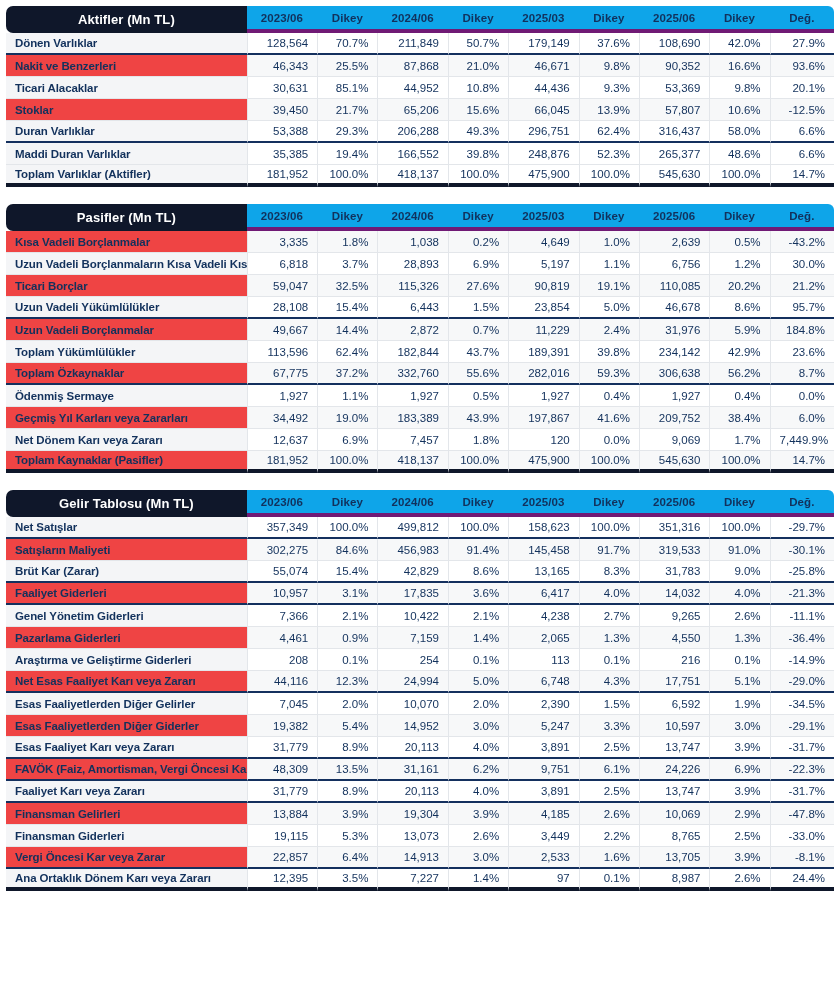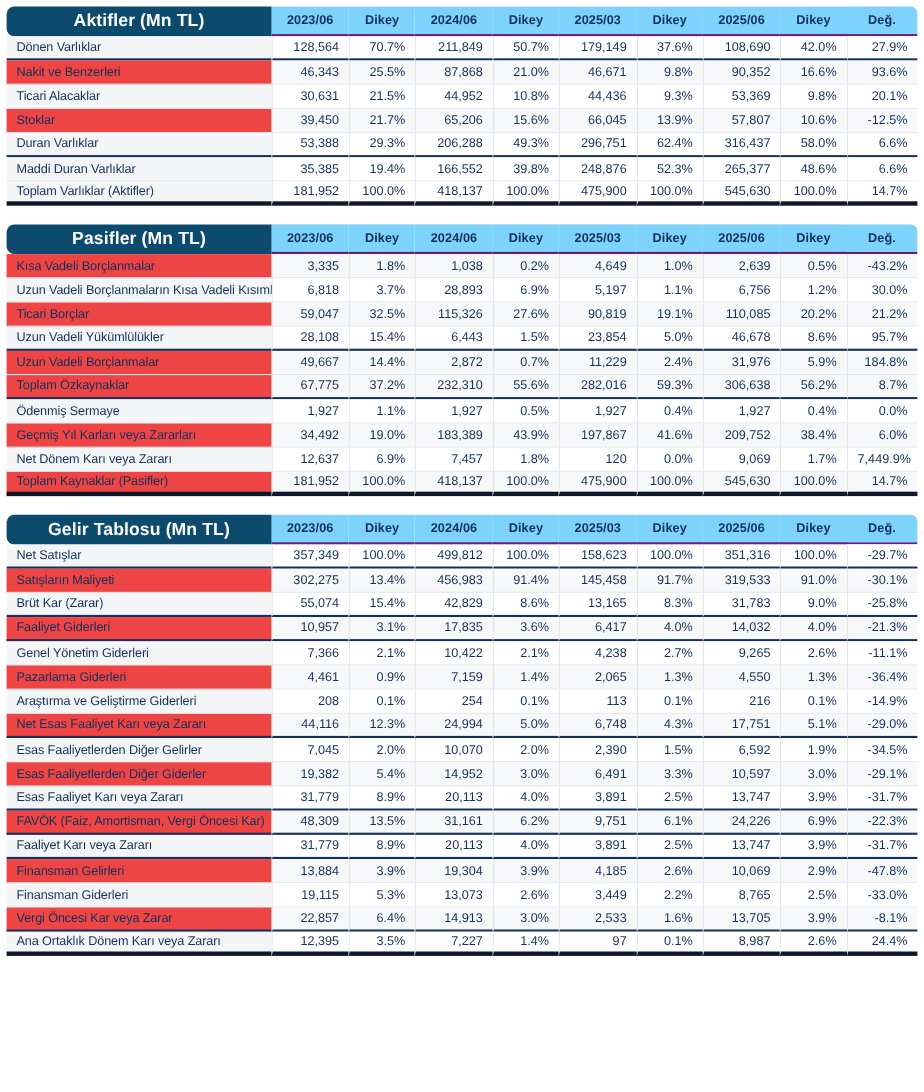--- a/index.html
+++ b/index.html
@@ -23,56 +23,56 @@
     margin: 0 auto 17px auto;
     border-collapse: separate;
     border-spacing: 0;
     table-layout: fixed;
     background: #ffffff;
   }
   .fin-table.last { margin-bottom: 0; }
 
   
   .fin-table thead th {
-    background: #0c4a6e;
+    background: #0f172a;
     color: #ffffff;
-    font-size: 16px;
+    font-size: 13px;
     font-weight: bold;
     height: 27px;
     padding: 0 9px;
     letter-spacing: .1px;
     white-space: nowrap;
   }
   .fin-table thead th.label-head {
     text-align: center;
     border-top-left-radius: 7px;
     border-bottom-left-radius: 7px;
   }
   .fin-table thead th.num-head {
-    background: #7dd3fc;
+    background: #0ea5e9;
     color: #12315c;
     text-align: center;
-    border-bottom: 2px solid #701a75;
+    border-bottom: 4px solid #701a75;
     font-size: 11.5px;
   }
   .fin-table thead th.num-head.first-num { }
   .fin-table thead th.num-head.last-num { }
 
   
   .fin-table tbody td {
     height: 22px;
     font-size: 11.5px;
     padding: 0 9px;
     white-space: nowrap;
     vertical-align: middle;
     border-bottom: 1px solid #e3e6ea;
   }
   .fin-table tbody td.label {
     text-align: left;
-    font-weight: normal;
+    font-weight: bold;
     color: #12315c;
     background: #f4f5f7;
     border-right: 0;
     overflow: hidden;
     text-overflow: clip;
     letter-spacing: -0.1px;
   }
   .fin-table tbody td.num {
     text-align: right;
     color: #12315c;
@@ -145,21 +145,21 @@
             <td class="num">21.0%</td>
             <td class="num">46,671</td>
             <td class="num">9.8%</td>
             <td class="num">90,352</td>
             <td class="num">16.6%</td>
             <td class="num">93.6%</td>
           </tr>
           <tr class="">
             <td class="label">Ticari Alacaklar</td>
             <td class="num">30,631</td>
-            <td class="num">21.5%</td>
+            <td class="num">85.1%</td>
             <td class="num">44,952</td>
             <td class="num">10.8%</td>
             <td class="num">44,436</td>
             <td class="num">9.3%</td>
             <td class="num">53,369</td>
             <td class="num">9.8%</td>
             <td class="num">20.1%</td>
           </tr>
           <tr class="alt">
             <td class="label">Stoklar</td>
@@ -292,25 +292,37 @@
             <td class="num">49,667</td>
             <td class="num">14.4%</td>
             <td class="num">2,872</td>
             <td class="num">0.7%</td>
             <td class="num">11,229</td>
             <td class="num">2.4%</td>
             <td class="num">31,976</td>
             <td class="num">5.9%</td>
             <td class="num">184.8%</td>
           </tr>
+          <tr class="">
+            <td class="label">Toplam Yükümlülükler</td>
+            <td class="num">113,596</td>
+            <td class="num">62.4%</td>
+            <td class="num">182,844</td>
+            <td class="num">43.7%</td>
+            <td class="num">189,391</td>
+            <td class="num">39.8%</td>
+            <td class="num">234,142</td>
+            <td class="num">42.9%</td>
+            <td class="num">23.6%</td>
+          </tr>
           <tr class="alt rule">
             <td class="label">Toplam Özkaynaklar</td>
             <td class="num">67,775</td>
             <td class="num">37.2%</td>
-            <td class="num">232,310</td>
+            <td class="num">332,760</td>
             <td class="num">55.6%</td>
             <td class="num">282,016</td>
             <td class="num">59.3%</td>
             <td class="num">306,638</td>
             <td class="num">56.2%</td>
             <td class="num">8.7%</td>
           </tr>
           <tr class="">
             <td class="label">Ödenmiş Sermaye</td>
             <td class="num">1,927</td>
@@ -397,21 +409,21 @@
             <td class="num">100.0%</td>
             <td class="num">158,623</td>
             <td class="num">100.0%</td>
             <td class="num">351,316</td>
             <td class="num">100.0%</td>
             <td class="num">-29.7%</td>
           </tr>
           <tr class="alt">
             <td class="label">Satışların Maliyeti</td>
             <td class="num">302,275</td>
-            <td class="num">13.4%</td>
+            <td class="num">84.6%</td>
             <td class="num">456,983</td>
             <td class="num">91.4%</td>
             <td class="num">145,458</td>
             <td class="num">91.7%</td>
             <td class="num">319,533</td>
             <td class="num">91.0%</td>
             <td class="num">-30.1%</td>
           </tr>
           <tr class="rule">
             <td class="label">Brüt Kar (Zarar)</td>
@@ -496,21 +508,21 @@
             <td class="num">6,592</td>
             <td class="num">1.9%</td>
             <td class="num">-34.5%</td>
           </tr>
           <tr class="alt">
             <td class="label">Esas Faaliyetlerden Diğer Giderler</td>
             <td class="num">19,382</td>
             <td class="num">5.4%</td>
             <td class="num">14,952</td>
             <td class="num">3.0%</td>
-            <td class="num">6,491</td>
+            <td class="num">5,247</td>
             <td class="num">3.3%</td>
             <td class="num">10,597</td>
             <td class="num">3.0%</td>
             <td class="num">-29.1%</td>
           </tr>
           <tr class="rule">
             <td class="label">Esas Faaliyet Karı veya Zararı</td>
             <td class="num">31,779</td>
             <td class="num">8.9%</td>
             <td class="num">20,113</td>

